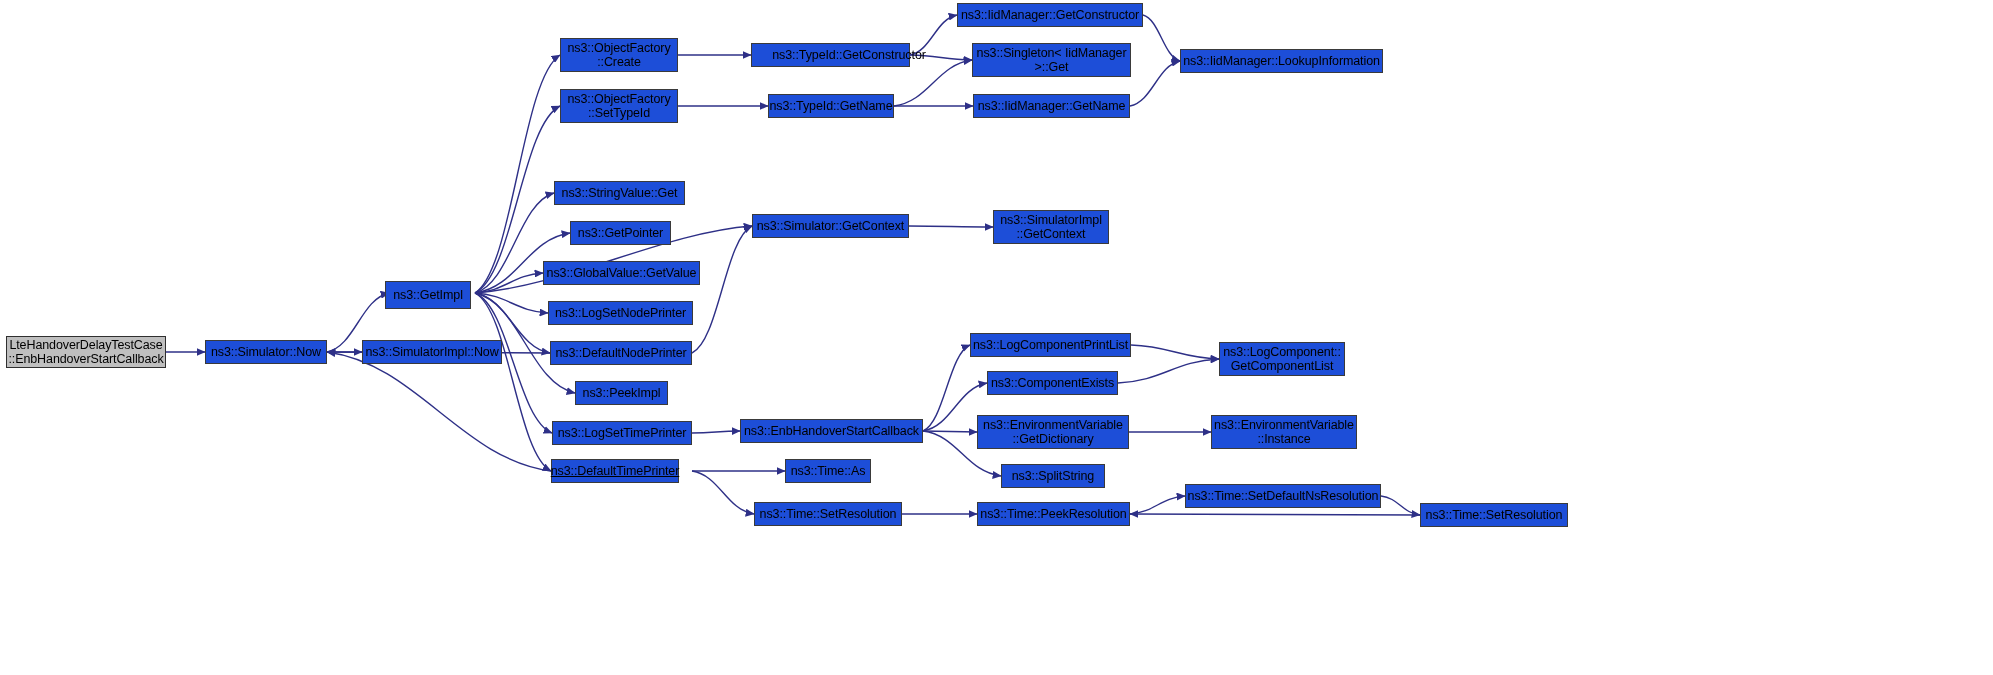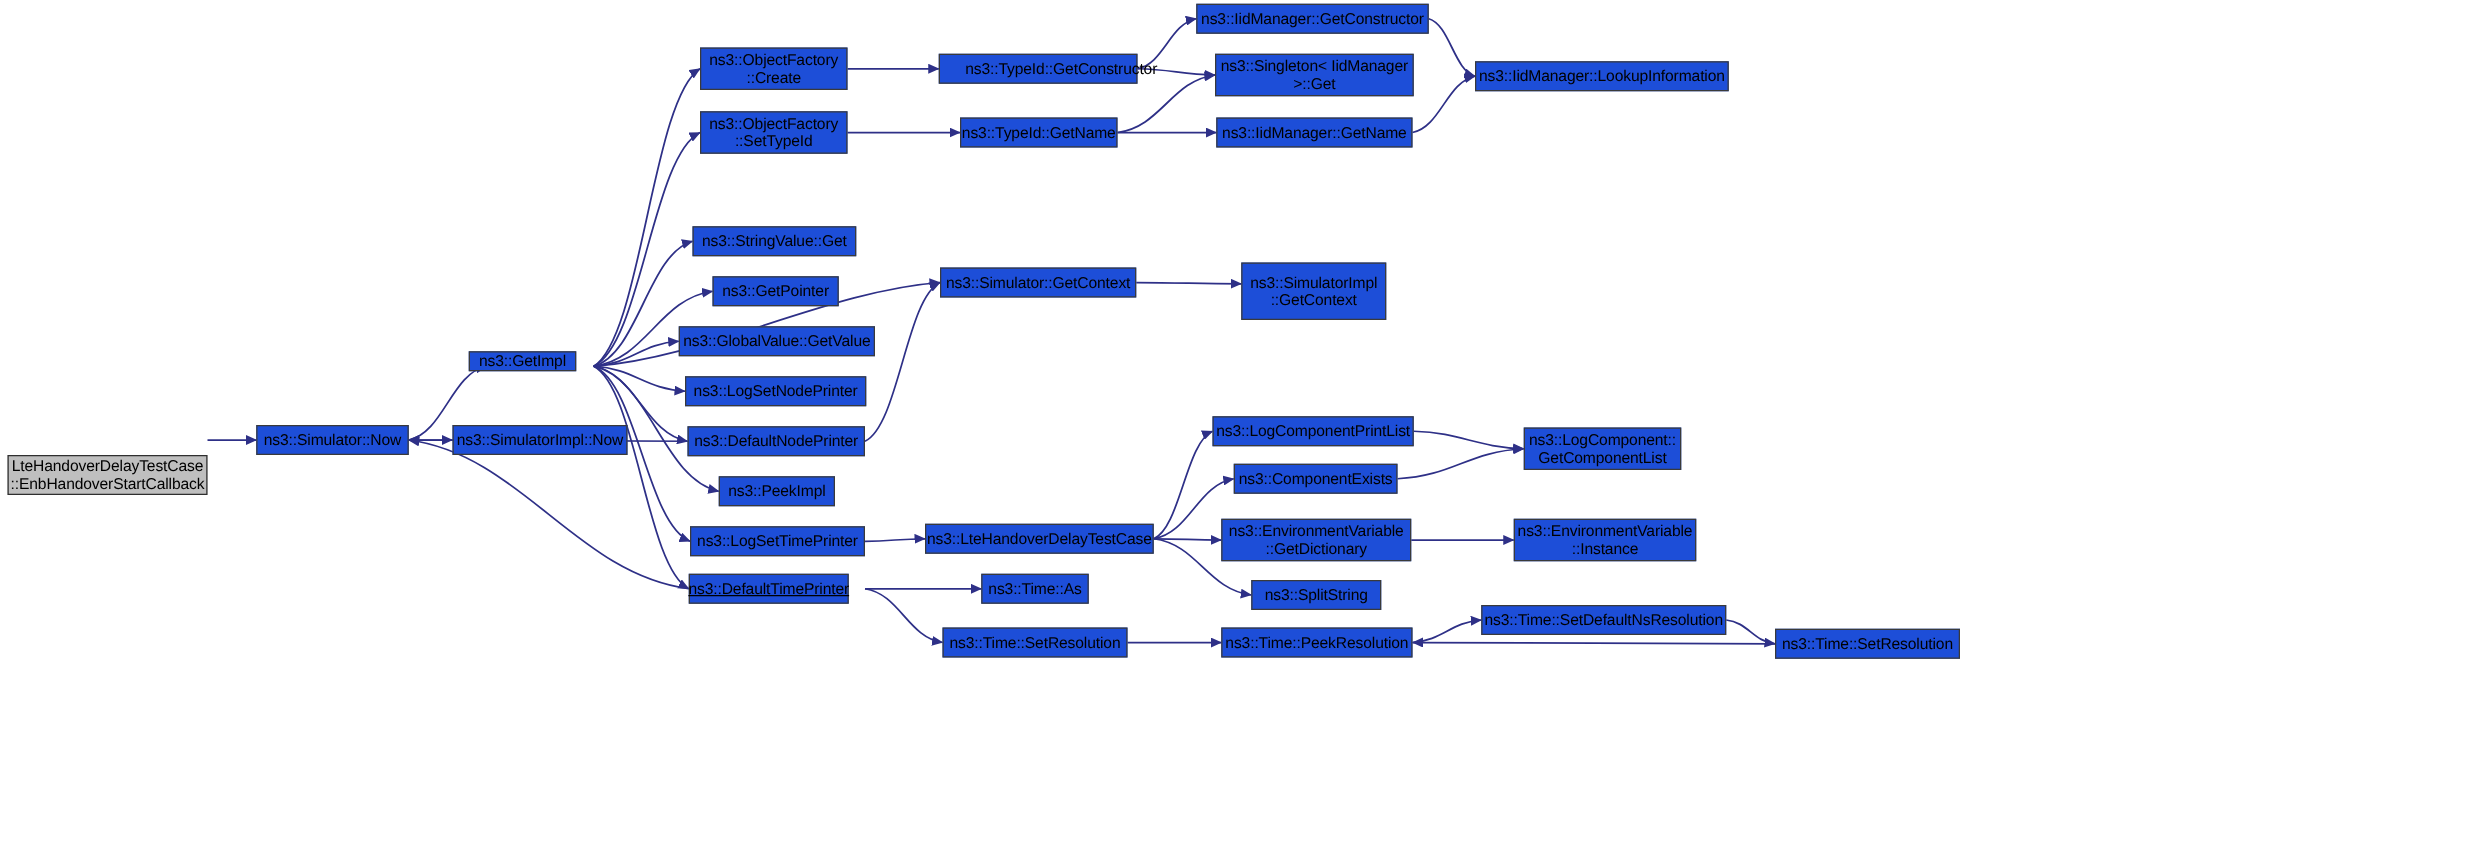--- a/index.html
+++ b/index.html
@@ -23,21 +23,20 @@
     text-align:center;
     font-size:12.5px;
     line-height:1.12;
     letter-spacing:-0.1px;
     white-space:pre-line;
     padding:0 3px;
   }
   .node.root{
     background:#bfbfbf;
     border:1px solid #2f2f2f;
-    margin-top:28px;
   }
 </style>
 </head>
 <body>
 
 <div id="canvas">
   <svg id="edges" xmlns="http://www.w3.org/2000/svg">
     <defs>
       <marker id="arrow" markerWidth="9" markerHeight="8" refX="8.4" refY="4" orient="auto" markerUnits="userSpaceOnUse">
         <path d="M0,0 L9,4 L0,8 z" fill="#2e3087"></path>
@@ -84,44 +83,44 @@
         <path d="M1130,514 C1154.75,512.2 1160.25,497.8 1185,496" fill="none" stroke="#2e3087" stroke-width="1.4" marker-end="url(#arrow)"></path>
         <path d="M1381,496 C1398.55,497.9 1402.45,513.1 1420,515" fill="none" stroke="#2e3087" stroke-width="1.4" marker-end="url(#arrow)"></path>
         <path d="M1420,515 C1330,514.9 1220,514.1 1130,514" fill="none" stroke="#2e3087" stroke-width="1.4" marker-end="url(#arrow)"></path>
       </g>
   </svg>
   <div id="nodes">
       <div class="node root" style="left: 6px; top: 336px; width: 160px; height: 32px;"><span>LteHandoverDelayTestCase
 ::EnbHandoverStartCallback</span></div>
       <div class="node" style="left: 205px; top: 340px; width: 122px; height: 24px;"><span>ns3::Simulator::Now</span></div>
       <div class="node" style="left: 362px; top: 340px; width: 140px; height: 24px;"><span>ns3::SimulatorImpl::Now</span></div>
-      <div class="node" style="left: 375px; top: 281px; width: 86px; height: 16px;"><span>ns3::GetImpl</span></div>
+      <div class="node" style="left: 385px; top: 281px; width: 86px; height: 28px;"><span>ns3::GetImpl</span></div>
       <div class="node" style="left: 560px; top: 38px; width: 118px; height: 34px;"><span>ns3::ObjectFactory
 ::Create</span></div>
       <div class="node" style="left: 560px; top: 89px; width: 118px; height: 34px;"><span>ns3::ObjectFactory
 ::SetTypeId</span></div>
       <div class="node" style="left: 554px; top: 181px; width: 131px; height: 24px;"><span>ns3::StringValue::Get</span></div>
       <div class="node" style="left: 570px; top: 221px; width: 101px; height: 24px;"><span>ns3::GetPointer</span></div>
       <div class="node" style="left: 543px; top: 261px; width: 157px; height: 24px;"><span>ns3::GlobalValue::GetValue</span></div>
       <div class="node" style="left: 548px; top: 301px; width: 145px; height: 24px;"><span>ns3::LogSetNodePrinter</span></div>
       <div class="node" style="left: 550px; top: 341px; width: 142px; height: 24px;"><span>ns3::DefaultNodePrinter</span></div>
       <div class="node" style="left: 575px; top: 381px; width: 93px; height: 24px;"><span>ns3::PeekImpl</span></div>
       <div class="node" style="left: 552px; top: 421px; width: 140px; height: 24px;"><span>ns3::LogSetTimePrinter</span></div>
       <div class="node" style="left: 551px; top: 459px; width: 128px; height: 24px; text-decoration: underline;"><span>ns3::DefaultTimePrinter</span></div>
       <div class="node" style="left: 752px; top: 214px; width: 157px; height: 24px;"><span>ns3::Simulator::GetContext</span></div>
-      <div class="node" style="left: 993px; top: 210px; width: 116px; height: 46px;"><span>ns3::SimulatorImpl
+      <div class="node" style="left: 993px; top: 210px; width: 116px; height: 34px;"><span>ns3::SimulatorImpl
 ::GetContext</span></div>
       <div class="node" style="left: 751px; top: 43px; width: 159px; height: 24px; padding-left: 40px;"><span>ns3::TypeId::GetConstructor</span></div>
       <div class="node" style="left: 768px; top: 94px; width: 126px; height: 24px;"><span>ns3::TypeId::GetName</span></div>
       <div class="node" style="left: 957px; top: 3px; width: 186px; height: 24px;"><span>ns3::IidManager::GetConstructor</span></div>
       <div class="node" style="left: 972px; top: 43px; width: 159px; height: 34px;"><span>ns3::Singleton&lt; IidManager
 &gt;::Get</span></div>
       <div class="node" style="left: 973px; top: 94px; width: 157px; height: 24px;"><span>ns3::IidManager::GetName</span></div>
       <div class="node" style="left: 1180px; top: 49px; width: 203px; height: 24px;"><span>ns3::IidManager::LookupInformation</span></div>
-      <div class="node" style="left: 740px; top: 419px; width: 183px; height: 24px;"><span>ns3::LteHandoverDelayTestCase</span></div>
+      <div class="node" style="left: 740px; top: 419px; width: 183px; height: 24px;"><span>ns3::EnbHandoverStartCallback</span></div>
       <div class="node" style="left: 785px; top: 459px; width: 86px; height: 24px;"><span>ns3::Time::As</span></div>
       <div class="node" style="left: 754px; top: 502px; width: 148px; height: 24px;"><span>ns3::Time::SetResolution</span></div>
       <div class="node" style="left: 970px; top: 333px; width: 161px; height: 24px;"><span>ns3::LogComponentPrintList</span></div>
       <div class="node" style="left: 987px; top: 371px; width: 131px; height: 24px;"><span>ns3::ComponentExists</span></div>
       <div class="node" style="left: 977px; top: 415px; width: 152px; height: 34px;"><span>ns3::EnvironmentVariable
 ::GetDictionary</span></div>
       <div class="node" style="left: 1001px; top: 464px; width: 104px; height: 24px;"><span>ns3::SplitString</span></div>
       <div class="node" style="left: 1219px; top: 342px; width: 126px; height: 34px;"><span>ns3::LogComponent::
 GetComponentList</span></div>
       <div class="node" style="left: 1211px; top: 415px; width: 146px; height: 34px;"><span>ns3::EnvironmentVariable

